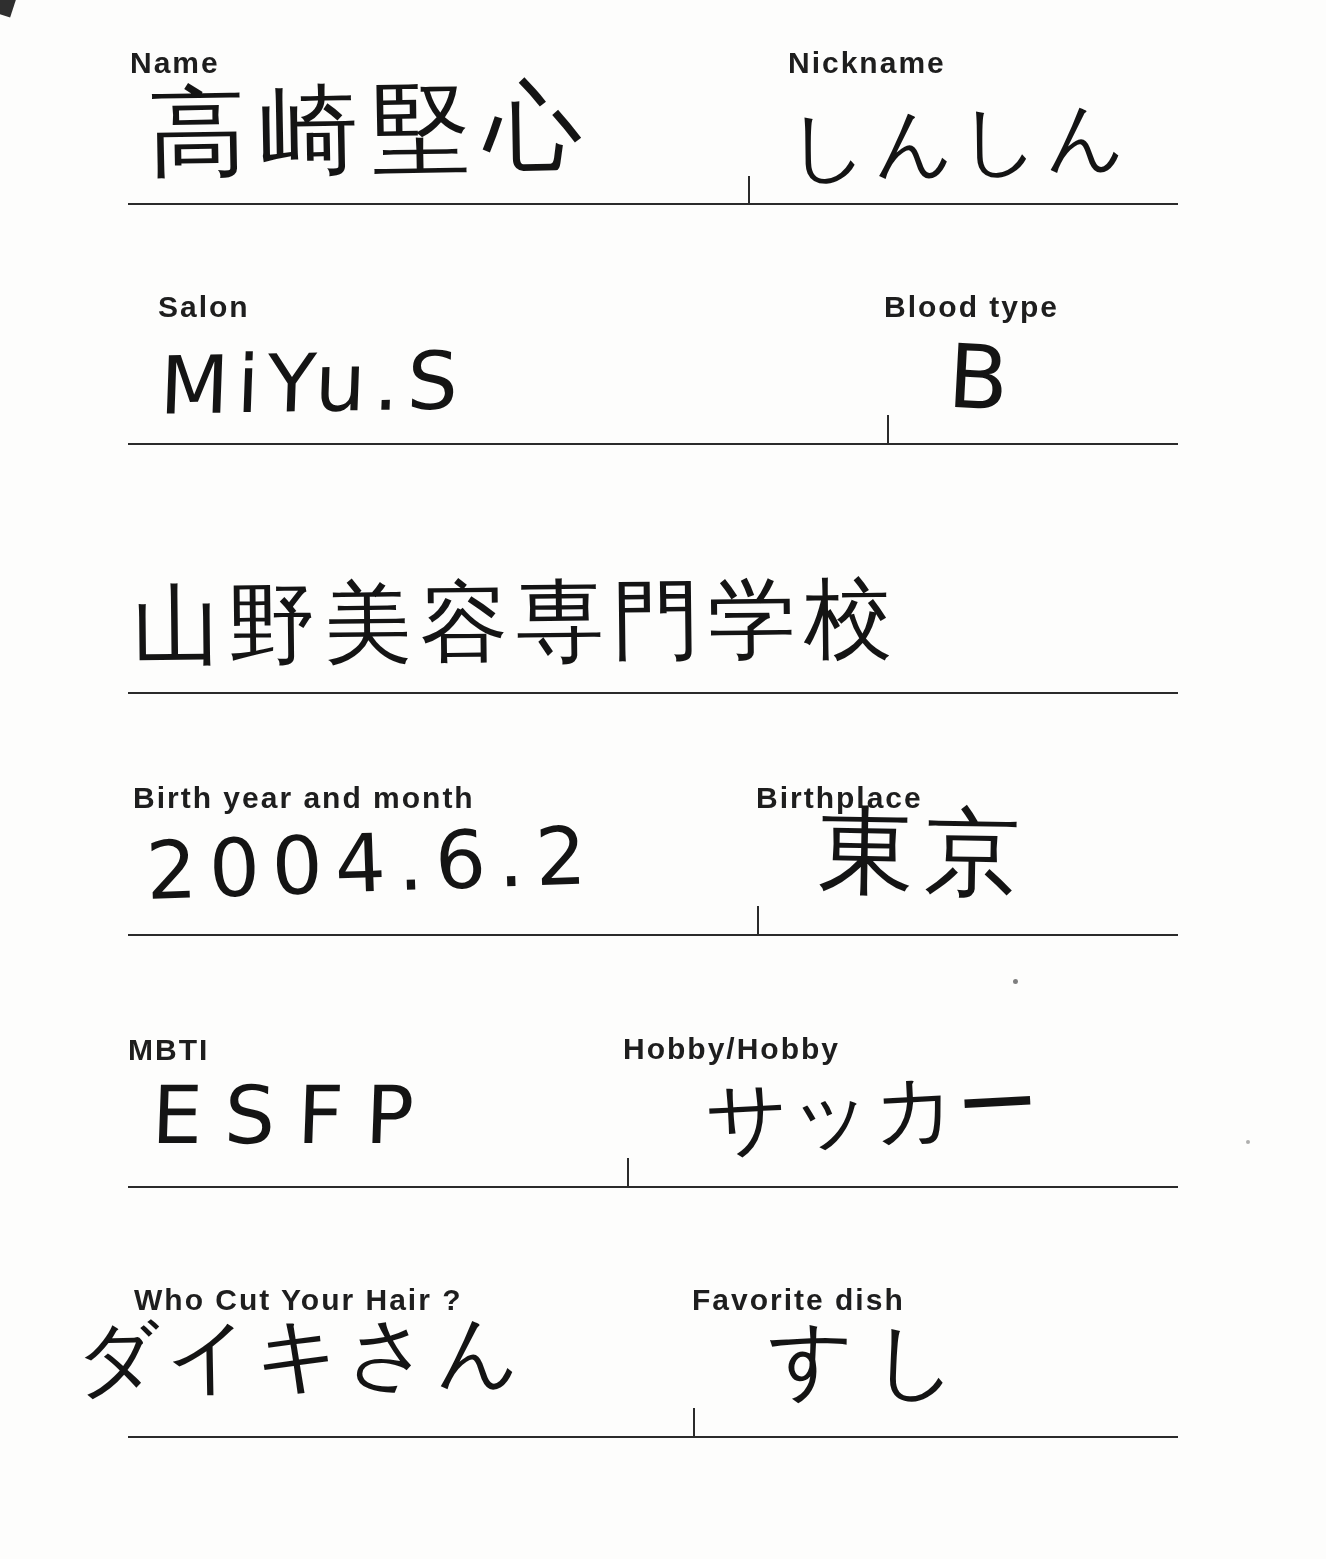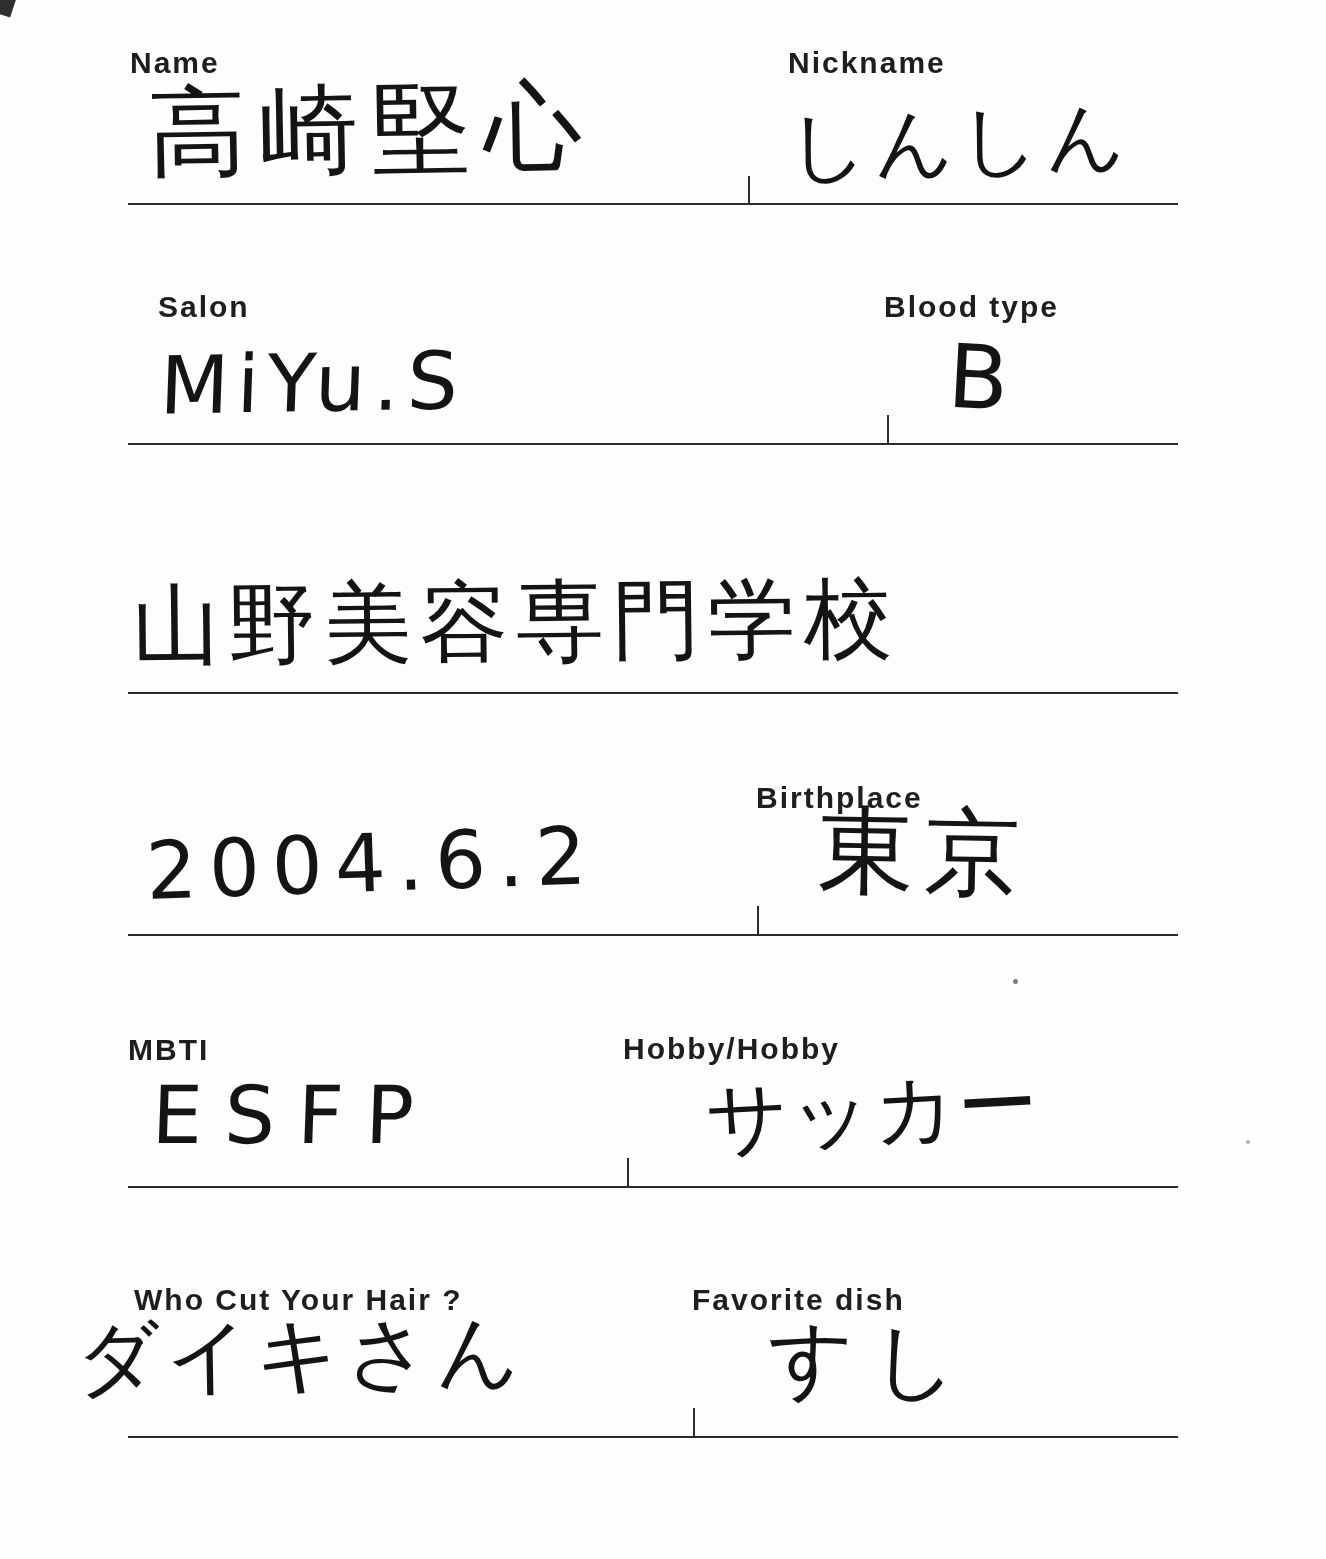--- a/index.html
+++ b/index.html
@@ -81,20 +81,21 @@
   <span class="label" style="left:138px; top:290px;margin-left:20px;">Salon</span>
   <span class="label" style="left:884px; top:290px;">Blood type</span>
   <span class="hw" style="left:160px; top:344px; font-size:80px; letter-spacing:8px; transform:skewX(-3deg) rotate(-1deg);">MiYu.S</span>
   <span class="hw" style="left:948px; top:334px; font-size:88px; transform:rotate(3deg);">B</span>
   <div class="tick" style="left:887px; top:415px;"></div>
   <div class="rule" style="top:443px;"></div>
 
   <span class="hw" style="left:132px; top:578px; font-size:88px; letter-spacing:8px; transform:rotate(-0.6deg);">山野美容専門学校</span>
   <div class="rule" style="top:692px;"></div>
 
+  <span class="label" style="left:133px; top:781px;">Birth year and month</span>
   <span class="label" style="left:756px; top:781px;">Birthplace</span>
   <span class="hw" style="left:146px; top:824px; font-size:80px; letter-spacing:12px; transform:rotate(-2deg);">2004.6.2</span>
   <span class="hw" style="left:818px; top:804px; font-size:96px; letter-spacing:10px; transform:rotate(1deg);">東京</span>
   <div class="tick" style="left:757px; top:906px;"></div>
   <div class="rule" style="top:934px;"></div>
 
   <span class="label" style="left:128px; top:1033px;">MBTI</span>
   <span class="label" style="left:623px; top:1032px;">Hobby/Hobby</span>
   <span class="hw" style="left:152px; top:1076px; font-size:80px; letter-spacing:22px; transform:skewX(-2deg);">ESFP</span>
   <span class="hw" style="left:706px; top:1072px; font-size:80px; letter-spacing:2px; transform:rotate(-3deg);">サッカー</span>

